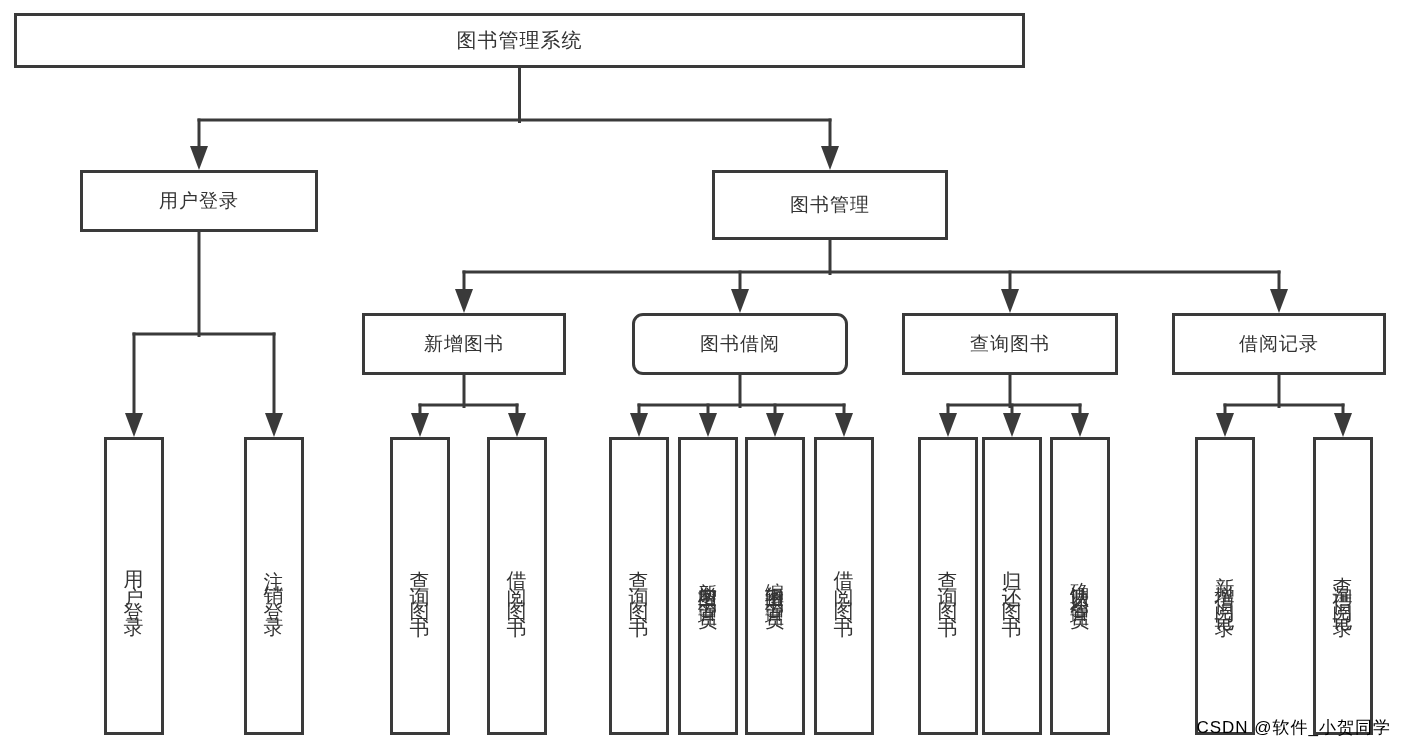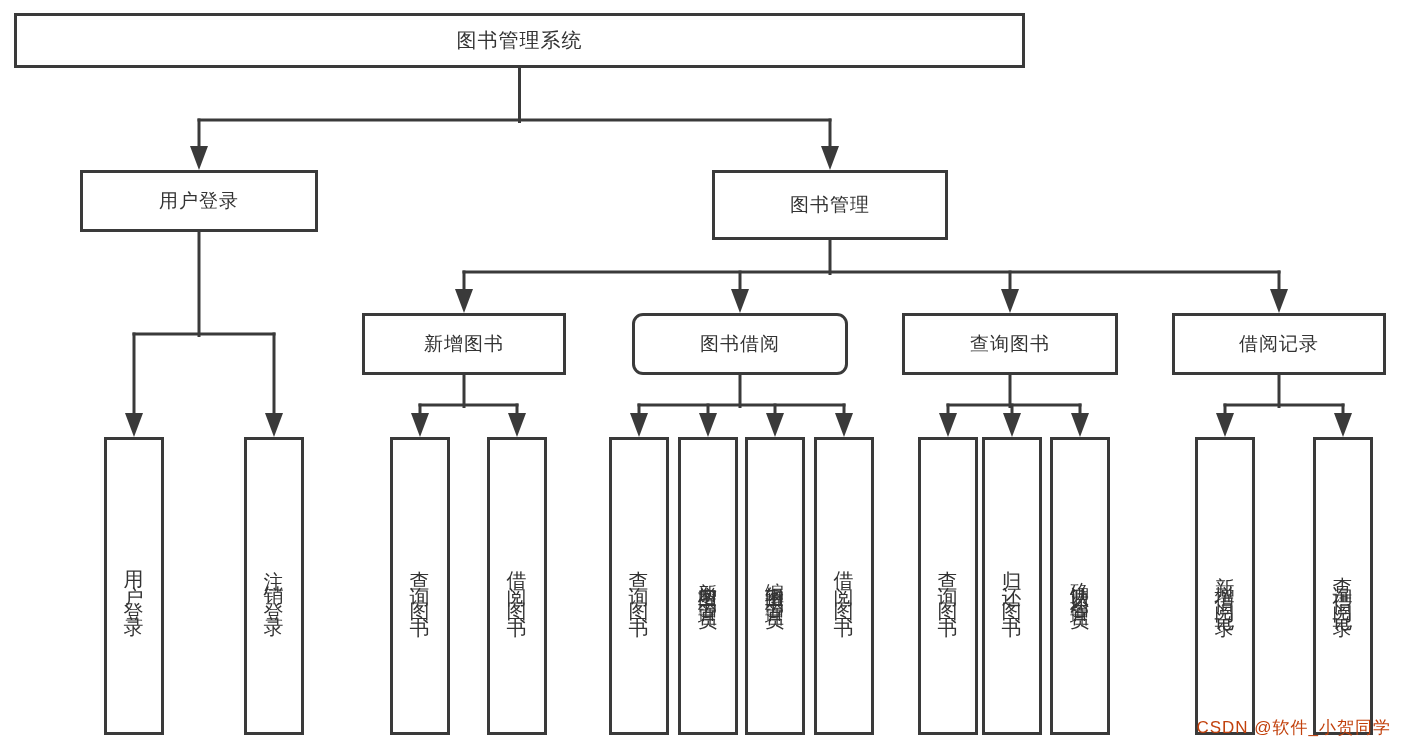--- a/index.html
+++ b/index.html
@@ -62,21 +62,21 @@
   }
   .vt-s { letter-spacing: 0.78em; }
   .vt-m { letter-spacing: 0.42em; }
   .vt-l { letter-spacing: 0.22em; font-size: 19px; }
   #watermark {
     position: absolute;
     right: 14px;
     bottom: 8px;
     z-index: 3;
     font-size: 17px;
-    color: #c2410c;
+    color: #000000;
     letter-spacing: 1px;
     white-space: nowrap;
   }
 </style>
 </head>
 <body>
 
 <div id="canvas">
 
   <svg id="connectors" width="1405" height="747" viewBox="0 0 1405 747">

